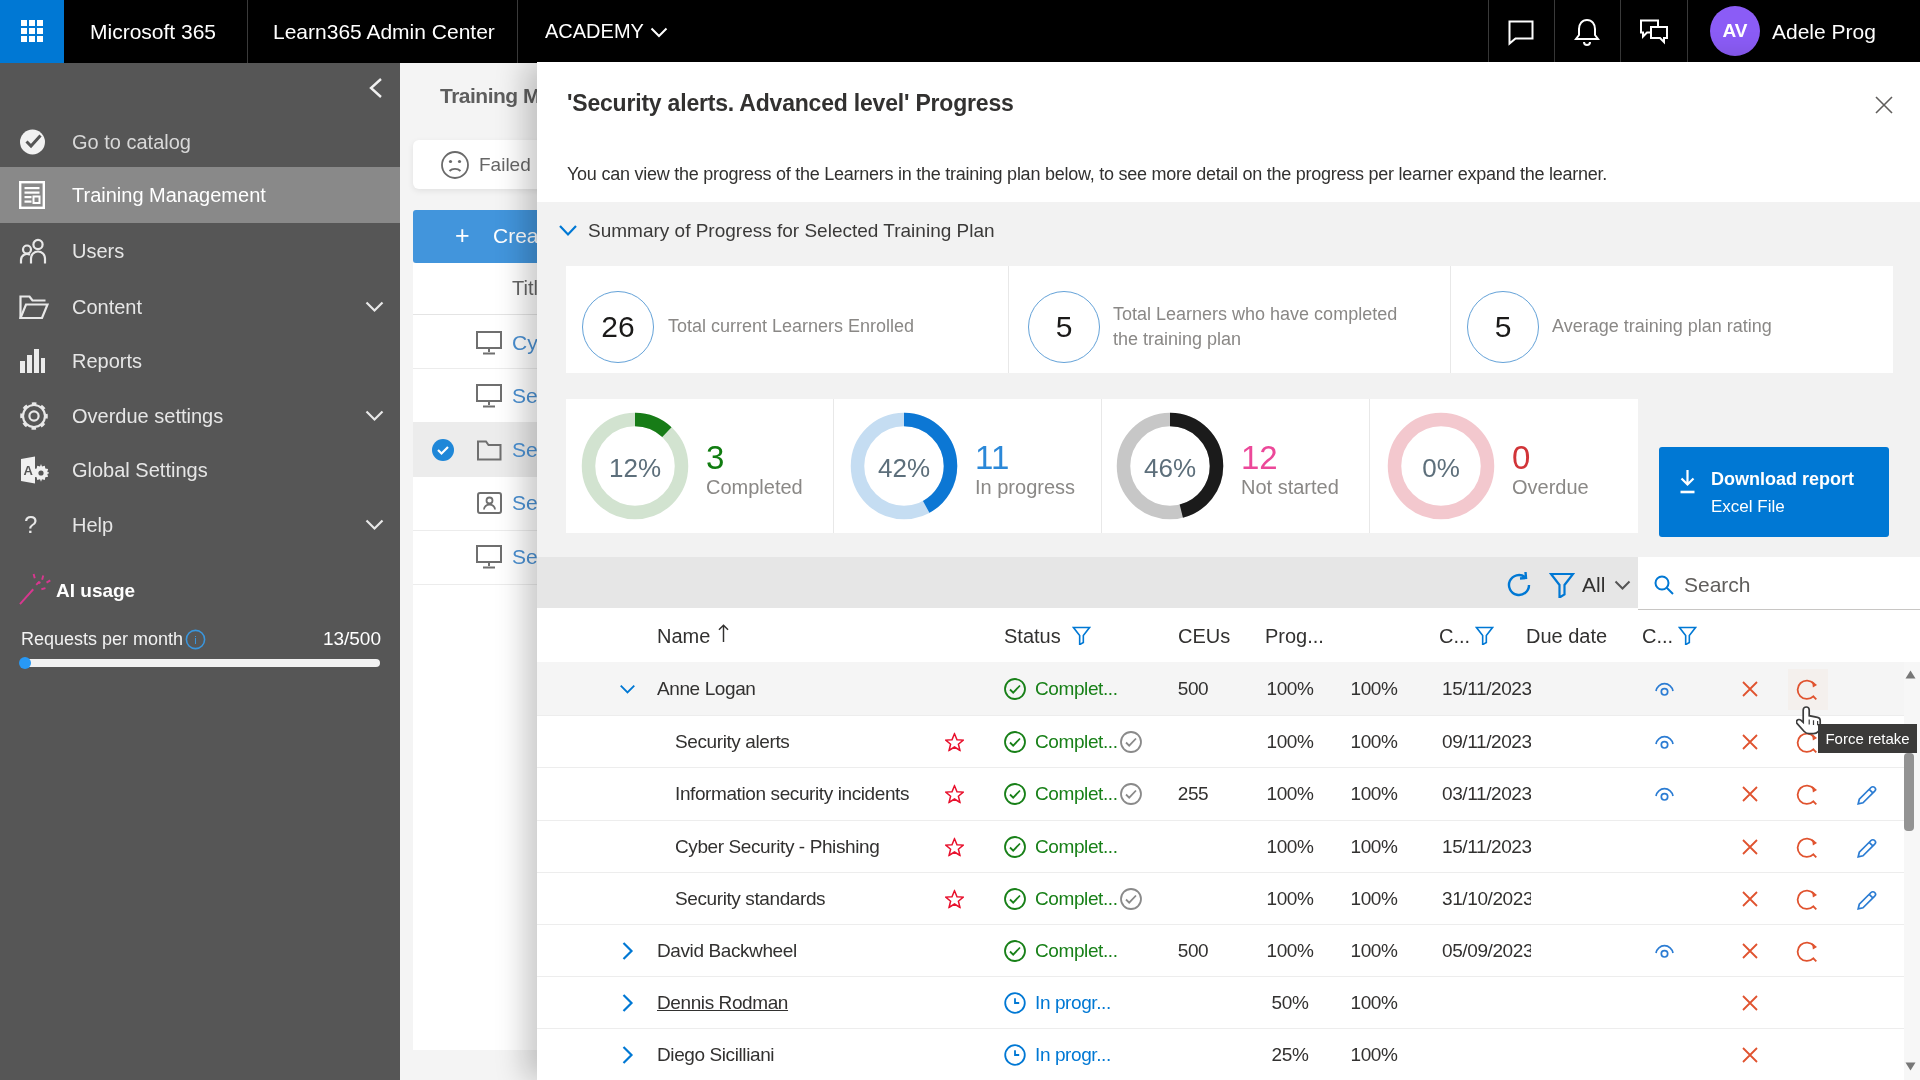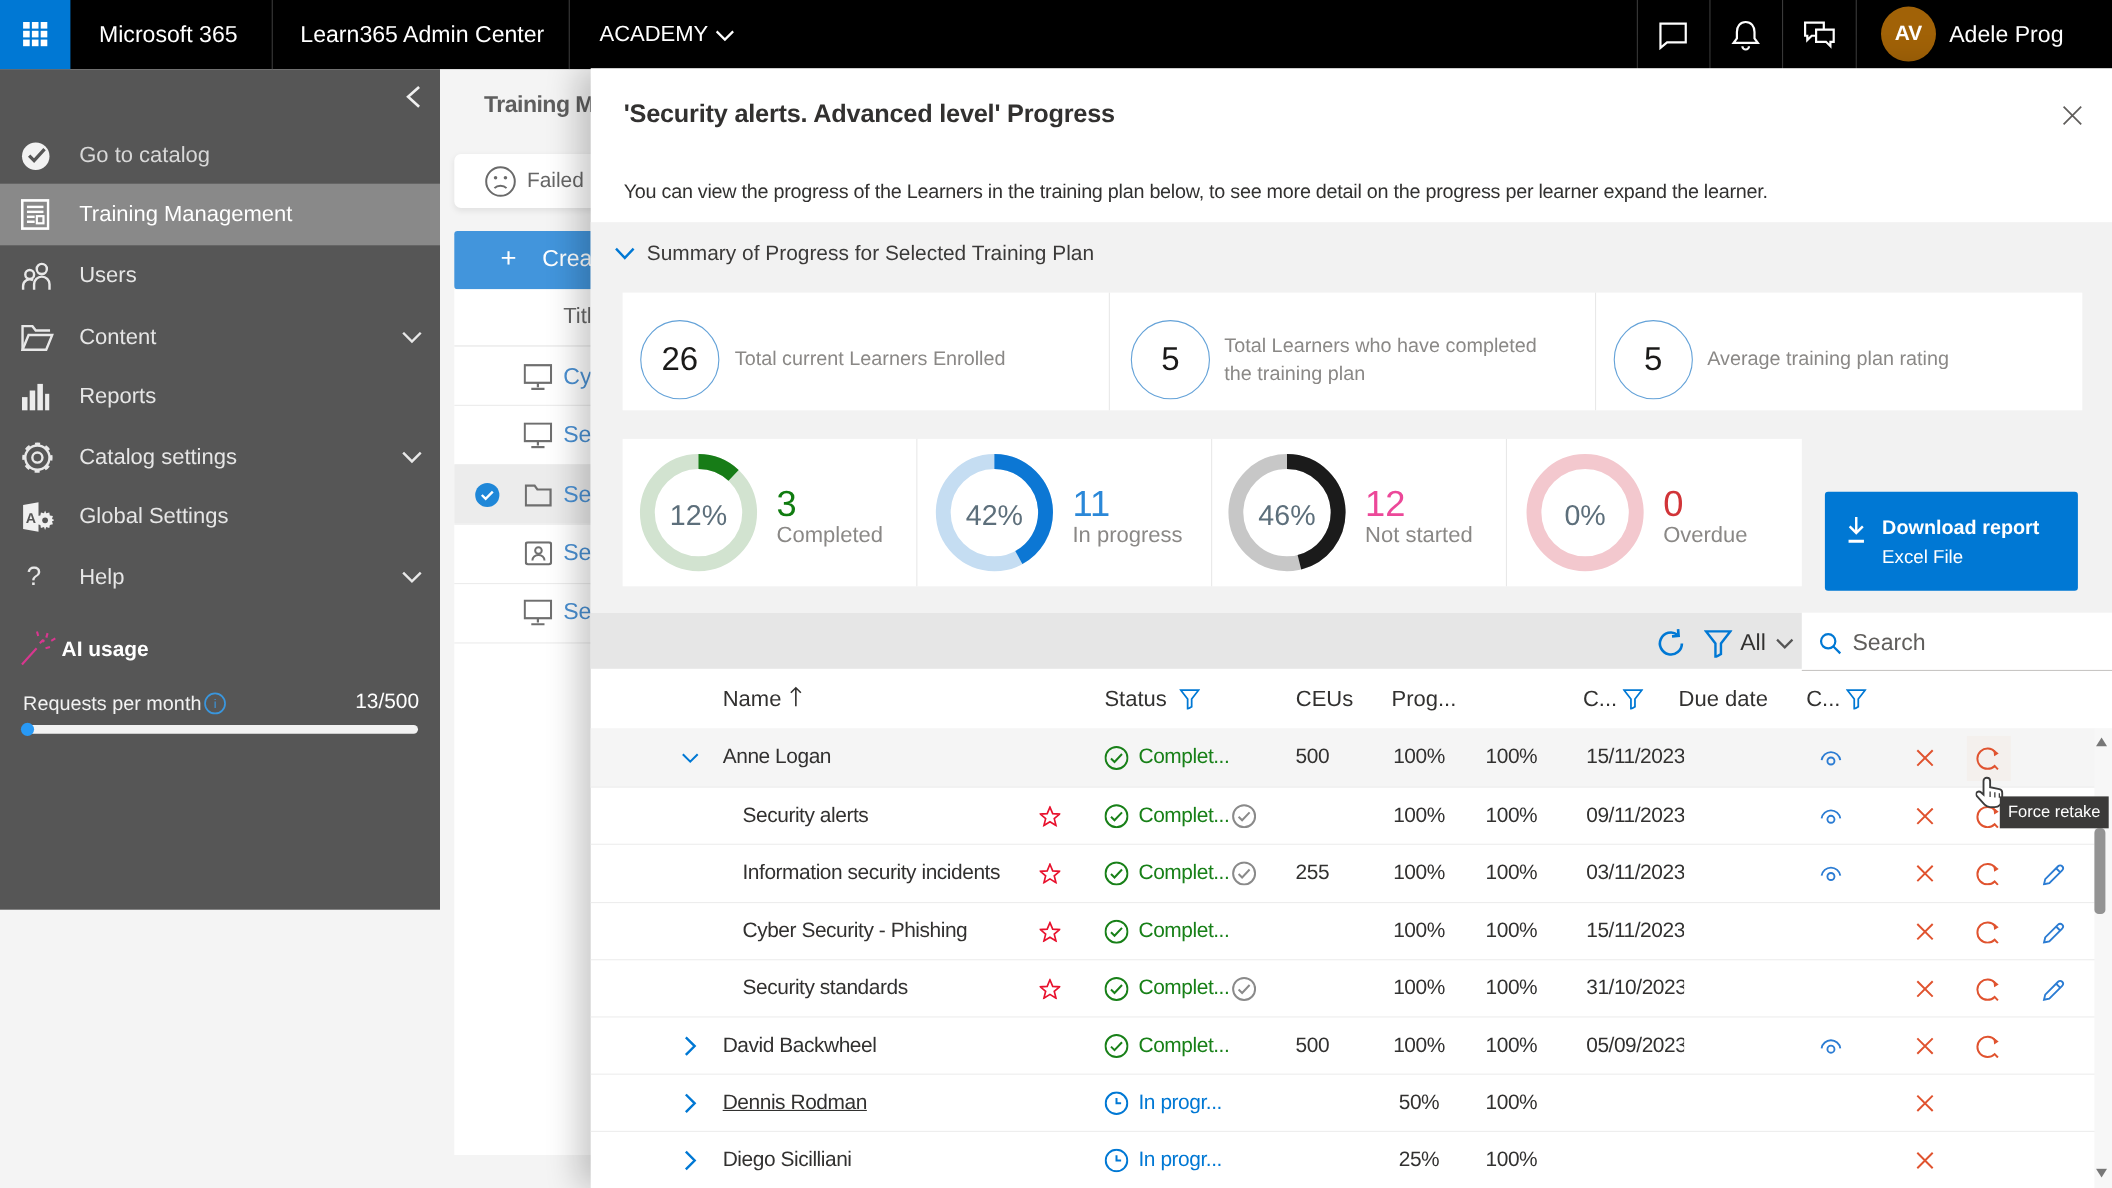--- a/index.html
+++ b/index.html
@@ -6,21 +6,21 @@
   html,body { width:1920px; height:1080px; overflow:hidden; background:#f4f4f4;
     font-family:"Liberation Sans", sans-serif; }
   .abs { position:absolute; }
   svg { display:block; }
   
   #topbar { position:absolute; left:0; top:0; width:1920px; height:63px; background:#000; }
   #waffle { position:absolute; left:0; top:0; width:64px; height:63px; background:#0078d4; }
   .tbtxt { position:absolute; top:0; height:63px; line-height:63px; color:#fff; font-size:21px; }
   .tbsep { position:absolute; top:0; width:1px; height:63px; background:#3a3a3a; }
   
-  #sidebar { position:absolute; left:0; top:63px; width:400px; height:764px; background:#565656; }
+  #sidebar { position:absolute; left:0; top:63px; width:400px; height:1017px; background:#565656; }
   .navitem { position:absolute; left:0; width:400px; height:54px; color:#e6e6e6; font-size:20px; }
   .navitem .lbl { position:absolute; left:72px; top:50%; transform:translateY(-50%); }
   .navitem .ico { position:absolute; left:19px; top:50%; transform:translateY(-50%); }
   .navitem .chev { position:absolute; right:16px; top:50%; transform:translateY(-50%); }
   
   #page { position:absolute; left:400px; top:63px; width:520px; height:1017px; background:#f4f4f4; }
   
   #modal { position:absolute; left:537px; top:62px; width:1383px; height:1018px; background:#fff;
            box-shadow:-12px 0 28px rgba(0,0,0,0.22); }
   .graybg { position:absolute; left:0; top:140px; width:1383px; height:355px; background:#f2f2f2; }
@@ -76,21 +76,21 @@
       <path d="M2.5 3.5 h23 v17 h-17 l-6 5 z" fill="none" stroke="#fff" stroke-width="2"></path>
     </svg>
   <svg class="abs" style="left:1573px; top:17px;" width="28" height="30" viewBox="0 0 28 30">
       <path d="M14 3 c-5 0 -8 4 -8 9 v6 l-3 4 h22 l-3 -4 v-6 c0 -5 -3 -9 -8 -9 z" fill="none" stroke="#fff" stroke-width="2"></path>
       <path d="M11 25 a3 3 0 0 0 6 0" fill="none" stroke="#fff" stroke-width="2"></path>
     </svg>
   <svg class="abs" style="left:1639px; top:18px;" width="30" height="28" viewBox="0 0 30 28">
       <path d="M2 2.5 h17 v12 h-11 l-4 4 v-4 h-2 z" fill="none" stroke="#fff" stroke-width="2"></path>
       <path d="M12 9 h16 v11 h-3 v4 l-4 -4 h-9 z" fill="#000" stroke="#fff" stroke-width="2"></path>
     </svg>
-  <div class="abs" style="left:1710px; top:6px; width:50px; height:50px; border-radius:50%; background:#a16207; color:#fff; font-size:19px; font-weight:bold; text-align:center; line-height:50px;">AV</div>
+  <div class="abs" style="left:1710px; top:6px; width:50px; height:50px; border-radius:50%; background:#8b5cf6; color:#fff; font-size:19px; font-weight:bold; text-align:center; line-height:50px;">AV</div>
   <div class="tbtxt" style="left:1772px; font-size:21px;">Adele Prog</div>
 </div>
 <div id="sidebar">
   <svg class="abs" style="left:366px; top:14px;" width="20" height="22" viewBox="0 0 20 22">
       <path d="M15 2 L5 11 L15 20" fill="none" stroke="#f0f0f0" stroke-width="2.4"></path>
     </svg>
   <div class="navitem" style="top:52px;">
     <span class="ico">
         <svg width="27" height="27" viewBox="0 0 27 27">
           <circle cx="13.5" cy="13.5" r="12.5" fill="#f2f2f2"></circle>
@@ -149,21 +149,21 @@
     <span class="lbl">Reports</span>
   </div>
   <div class="navitem" style="top:326px;">
     <span class="ico">
         <svg width="30" height="30" viewBox="0 0 30 30">
           <circle cx="15" cy="15" r="11" fill="none" stroke="#e8e8e8" stroke-width="2.2"></circle>
           <circle cx="15" cy="15" r="12.2" fill="none" stroke="#e8e8e8" stroke-width="3.2" stroke-dasharray="4.5 5" stroke-dashoffset="2"></circle>
           <circle cx="15" cy="15" r="4.6" fill="none" stroke="#e8e8e8" stroke-width="2.2"></circle>
         </svg>
       </span>
-    <span class="lbl">Catalog settings</span>
+    <span class="lbl">Overdue settings</span>
     <span class="chev">
         <svg width="19" height="12" viewBox="0 0 19 12">
           <path d="M1.5 1.5 L9.5 9.5 L17.5 1.5" fill="none" stroke="#e8e8e8" stroke-width="2.2"></path>
         </svg>
       </span>
   </div>
   <div class="navitem" style="top:380px;">
     <span class="ico">
         <svg width="30" height="28" viewBox="0 0 30 28">
           <path d="M2 3 L16 0.5 V27.5 L2 25 z" fill="#f0f0f0"></path>

